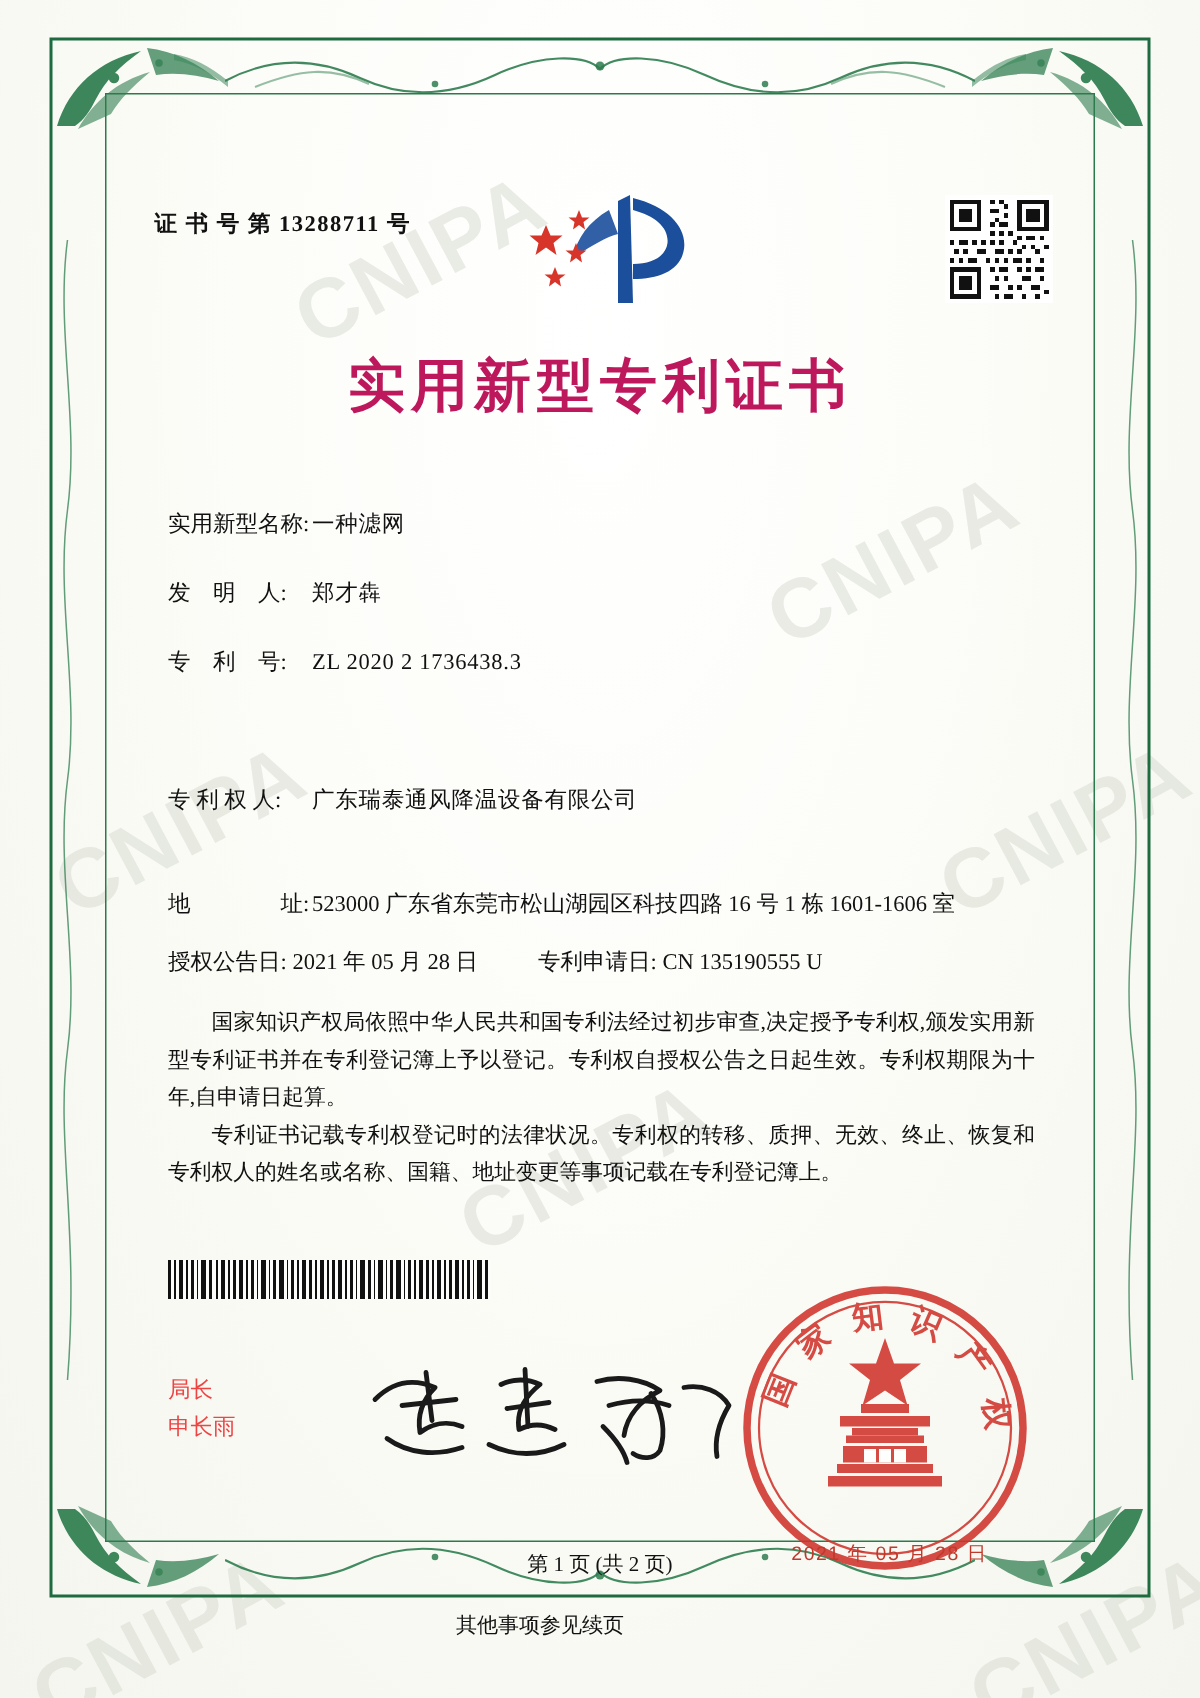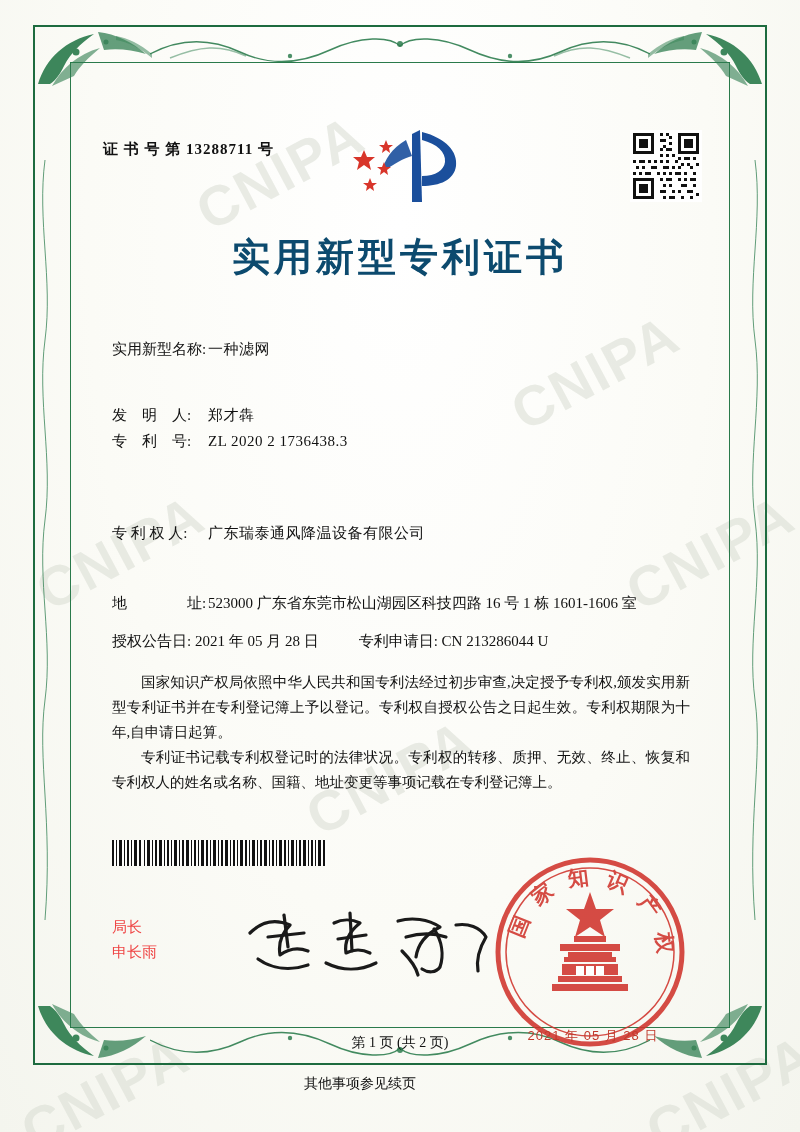--- a/index.html
+++ b/index.html
@@ -104,21 +104,21 @@
   }
   #qr svg { display:block; }
 
   #doc-title {
     position: absolute;
     left: 0; top: 170px;
     width: 660px;
     text-align: center;
     font-size: 38px;
     font-weight: bold;
-    color: #0c4a6e;
+    color: #be185d;
     letter-spacing: 4px;
     font-family: "Liberation Serif", serif;
   }
 
   .field {
     position: absolute;
     left: 42px;
     font-size: 15px;
     color: #111;
     white-space: nowrap;
@@ -425,37 +425,37 @@
           <rect x="22" y="21" width="1" height="1"></rect>
         </g>
       </svg>
     </div>
 
     <div id="doc-title">实用新型专利证书</div>
 
     <div class="field" style="top:278px;">
       <span class="flabel">实用新型名称:</span><span class="fvalue">一种滤网</span>
     </div>
-    <div class="field" style="top:324px;margin-top:20px;">
+    <div class="field" style="top:324px;">
       <span class="flabel">发　明　人:</span><span class="fvalue">郑才犇</span>
     </div>
     <div class="field" style="top:370px;">
       <span class="flabel">专　利　号:</span><span class="fvalue">ZL 2020 2 1736438.3</span>
     </div>
     <div class="field" style="top:462px;">
       <span class="flabel">专 利 权 人:</span><span class="fvalue">广东瑞泰通风降温设备有限公司</span>
     </div>
     <div class="field addr" style="top:528px;">
       <span class="flabel">地　　　　址:</span><span class="addr-val">523000 广东省东莞市松山湖园区科技四路 16 号 1 栋 1601-1606 室</span>
     </div>
 
     <div id="pub-line" style="top:570px;">
       <span>授权公告日:</span>
       <span>2021 年 05 月 28 日</span><span class="gap"></span><span>专利申请日:</span>
-      <span>CN 213286044 U</span>
+      <span>CN 135190555 U</span>
     </div>
 
     <div class="para" style="top:608px;">国家知识产权局依照中华人民共和国专利法经过初步审查,决定授予专利权,颁发实用新型专利证书并在专利登记簿上予以登记。专利权自授权公告之日起生效。专利权期限为十年,自申请日起算。</div>
     <div class="para" style="top:683px;">专利证书记载专利权登记时的法律状况。专利权的转移、质押、无效、终止、恢复和专利权人的姓名或名称、国籍、地址变更等事项记载在专利登记簿上。</div>
 
     <div id="barcode">
       <svg width="215" height="26" viewBox="0 0 215 26" shape-rendering="crispEdges">
         <rect width="215" height="26" fill="#fdfdfb"></rect>
         <g fill="#111">
           <rect x="0" y="0" width="2" height="26"></rect>

